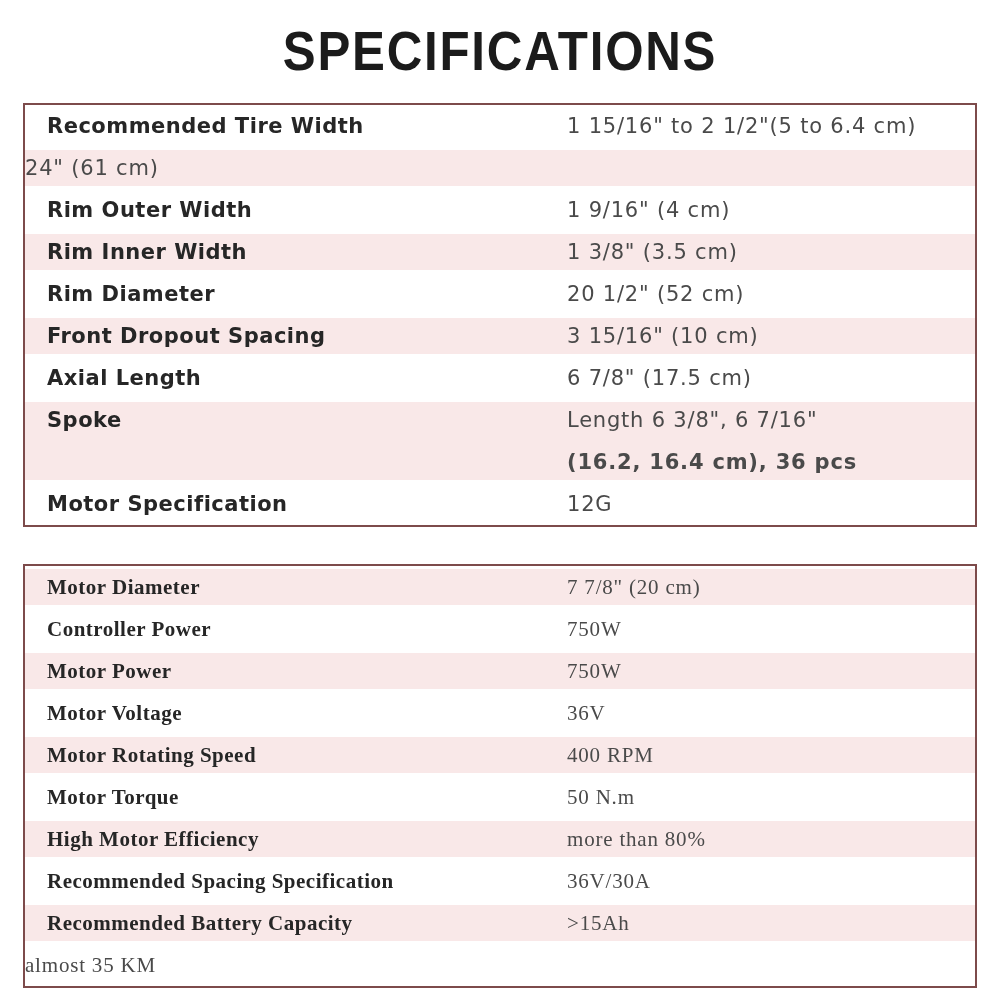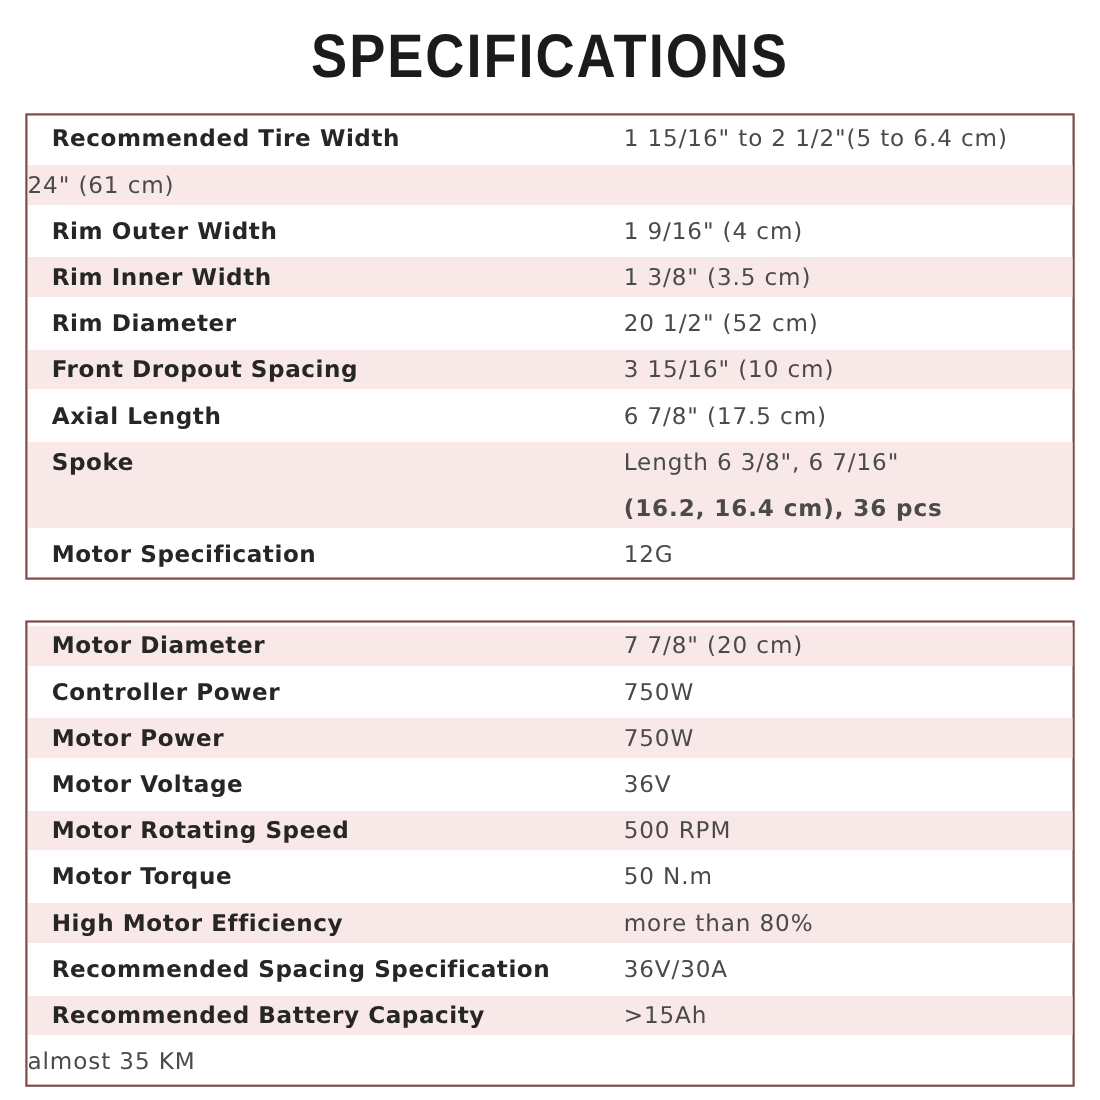--- a/index.html
+++ b/index.html
@@ -29,21 +29,21 @@
     letter-spacing:2px;
     color:var(--title);
     transform:scaleX(0.88);
   }
   .spec-table{
     margin:0 23px;
     border:2px solid var(--border);
     background:#ffffff;
   }
   .spec-table.t1{margin-top:23px;}
-  .spec-table.t2{margin-top:37px;}
+  .spec-table.t2{margin-top:37px;font-family:Liberation Serif, serif;}
   .row{
     display:flex;
     min-height:42px;
     padding:3px 0;
     box-sizing:border-box;
     background-clip:content-box;
     background-color:transparent;
   }
   .row.pink{background-color:var(--stripe);}
   .label{
@@ -151,21 +151,21 @@
       </div>
       <div class="row">
         <div class="label">Motor Voltage</div>
         <div class="value">
           <div class="vline">36V</div>
         </div>
       </div>
       <div class="row pink">
         <div class="label">Motor Rotating Speed</div>
         <div class="value">
-          <div class="vline">500 RPM</div>
+          <div class="vline">400 RPM</div>
         </div>
       </div>
       <div class="row">
         <div class="label">Motor Torque</div>
         <div class="value">
           <div class="vline">50 N.m</div>
         </div>
       </div>
       <div class="row pink">
         <div class="label">High Motor Efficiency</div>

